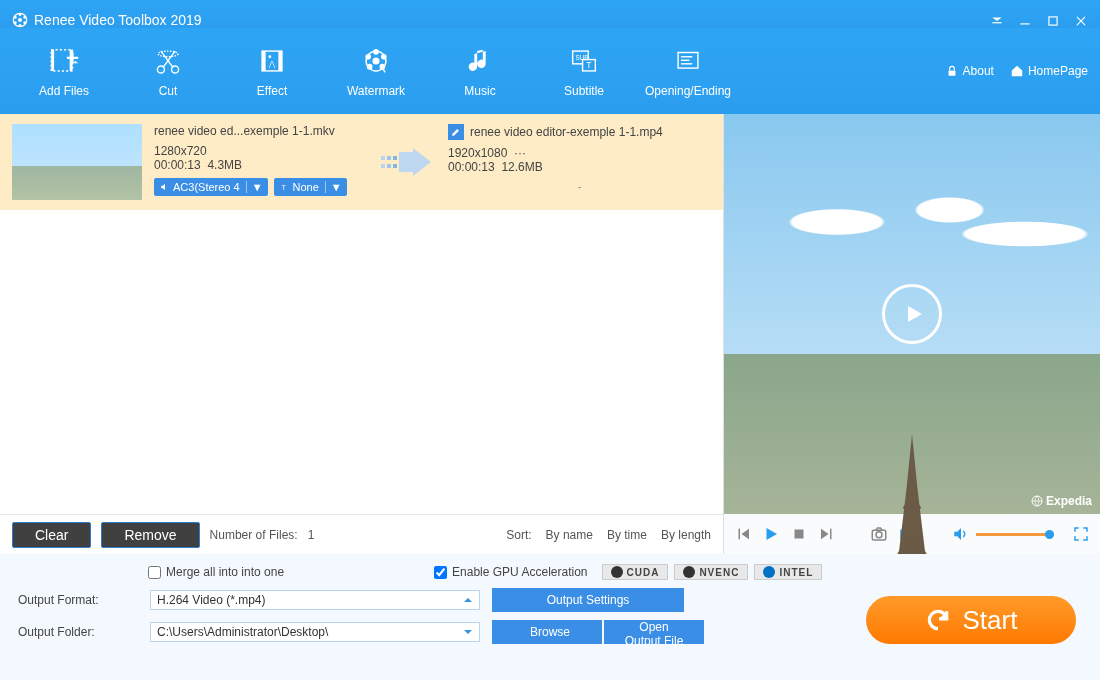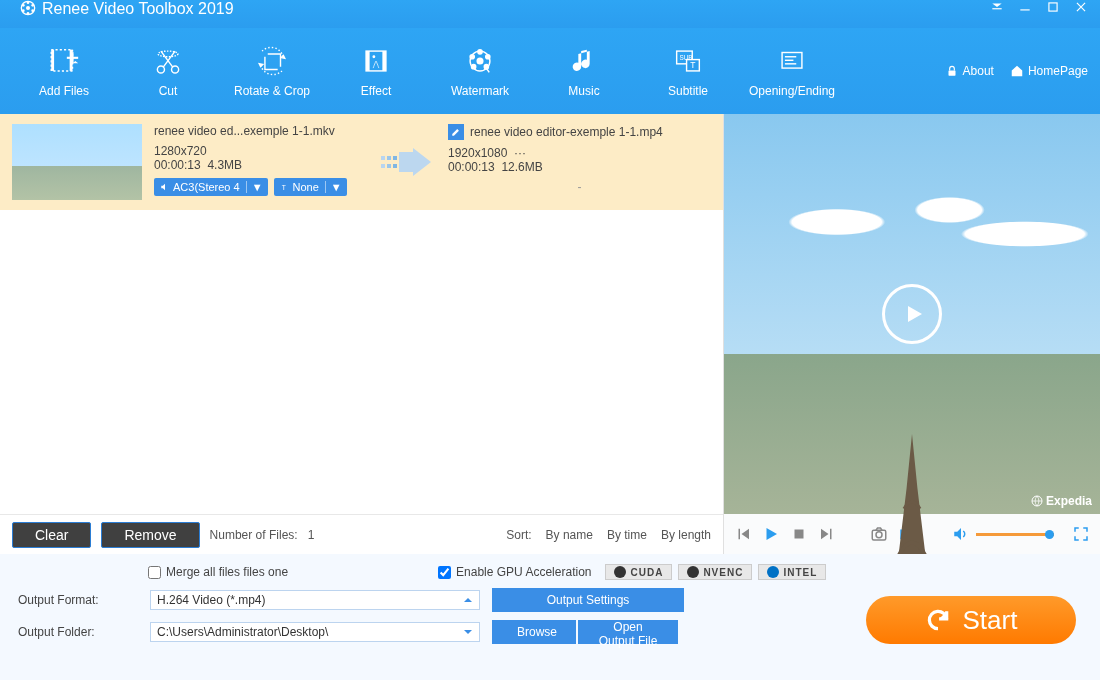--- a/index.html
+++ b/index.html
@@ -1,19 +1,19 @@
 <!DOCTYPE html>
 <html><head>
 <meta charset="utf-8">
 <style>
 * { box-sizing: border-box; margin: 0; padding: 0; font-family: "Segoe UI", Tahoma, sans-serif; }
 body { width: 1100px; height: 680px; overflow: hidden; background: #fff; }
 
 
-.titlebar { height: 28px; background: linear-gradient(#2ea5f4,#2b9def); display: flex; align-items: flex-start; padding: 0 4px 0 20px; color: #fff; font-size: 16px; }
+.titlebar { height: 28px; background: linear-gradient(#2ea5f4,#2b9def); display: flex; align-items: flex-end; padding: 0 4px 0 12px; color: #fff; font-size: 14px; }
 .titlebar .logo { width: 16px; height: 16px; margin-right: 6px; }
 .titlebar .spacer { flex: 1; }
 .titlebar .winctl { display: flex; gap: 14px; align-items: center; padding-right: 8px; }
 .titlebar .winctl svg { width: 14px; height: 14px; cursor: pointer; }
 
 
 .toolbar { height: 86px; background: linear-gradient(#2ea5f4,#2b9def); display: flex; align-items: center; padding: 0 12px; color: #fff; }
 .tbtn { display: flex; flex-direction: column; align-items: center; justify-content: center; width: 104px; height: 78px; cursor: pointer; font-size: 12px; gap: 6px; }
 .tbtn svg { width: 34px; height: 34px; }
 .toolbar .right { margin-left: auto; display: flex; gap: 16px; align-items: center; font-size: 12px; }
@@ -120,31 +120,20 @@
     <span>Add Files</span>
   </div>
   <div class="tbtn">
     <svg viewBox="0 0 48 48" fill="none" stroke="#fff" stroke-width="2">
         <circle cx="14" cy="36" r="5"></circle>
         <circle cx="34" cy="36" r="5"></circle>
         <path d="M17 33L34 10M31 33L14 10"></path>
         <ellipse cx="24" cy="14" rx="14" ry="4" stroke-dasharray="2 2"></ellipse>
       </svg>
     <span>Cut</span>
-  </div>
-  <div class="tbtn">
-    <svg viewBox="0 0 48 48" fill="none" stroke="#fff" stroke-width="2">
-        <path d="M14 18v18h18"></path>
-        <path d="M18 14h18v18"></path>
-        <path d="M10 10a18 18 0 0 1 30 8" stroke-dasharray="2 3"></path>
-        <path d="M40 16l2 4-5-1z" fill="#fff"></path>
-        <path d="M38 38a18 18 0 0 1-30-8" stroke-dasharray="2 3"></path>
-        <path d="M8 32l-2-4 5 1z" fill="#fff"></path>
-      </svg>
-    <span>Rotate &amp; Crop</span>
   </div>
   <div class="tbtn">
     <svg viewBox="0 0 48 48" fill="#fff">
         <rect x="10" y="10" width="28" height="28" fill="none" stroke="#fff" stroke-width="2"></rect>
         <rect x="10" y="10" width="5" height="28"></rect>
         <rect x="33" y="10" width="5" height="28"></rect>
         <path d="M20 34c2-6 4-10 4-10s2 4 4 10" fill="none" stroke="#fff"></path>
         <circle cx="21" cy="18" r="2"></circle>
       </svg>
     <span>Effect</span>
@@ -332,21 +321,21 @@
           <path d="M3 3h6v2H5v4H3zM15 3h6v6h-2V5h-4zM3 15h2v4h4v2H3zM19 15h2v6h-6v-2h4z"></path>
         </svg>
     </div>
   </div>
 </div>
 
 <div class="bottom rel">
   <div class="row" style="padding-left:130px; gap:40px;">
     <label class="chk">
         <input type="checkbox" style="">
-        <span>Merge all files files one</span>
+        <span>Merge all into into one</span>
       </label>
     <div style="display:flex; align-items:center; gap:8px; margin-left:110px;">
       <label class="chk">
           <input type="checkbox" checked="" style="">
           <span>Enable GPU Acceleration</span>
         </label>
       <div class="gpu-badges">
         <div class="badge">
             <span class="dot"></span>
             <span>CUDA</span>
@@ -374,21 +363,21 @@
   </div>
   <div class="row folderrow">
     <span class="lbl">Output Folder:</span>
     <div class="combo">
         <span>C:\Users\Administrator\Desktop\</span>
         <svg viewBox="0 0 10 10" fill="#3a8ee6">
           <path d="M1 3l4 4 4-4z"></path>
         </svg>
       </div>
     <div class="btns">
-      <button class="btn-mid" style="width:84px;padding-left:24px;">Browse</button>
+      <button class="btn-mid" style="width:110px;padding-left:24px;">Browse</button>
       <button class="btn-mid" style="width:100px;">Open Output File</button>
     </div>
   </div>
 </div>
 
 <div class="start">
   <svg viewBox="0 0 24 24" fill="none" stroke="#fff" stroke-width="3">
       <path d="M20 11A8 8 0 1 0 12 20"></path>
       <path d="M20 4v7h-7" fill="#fff" stroke="none"></path>
       <path d="M20 4v7h-7"></path>

